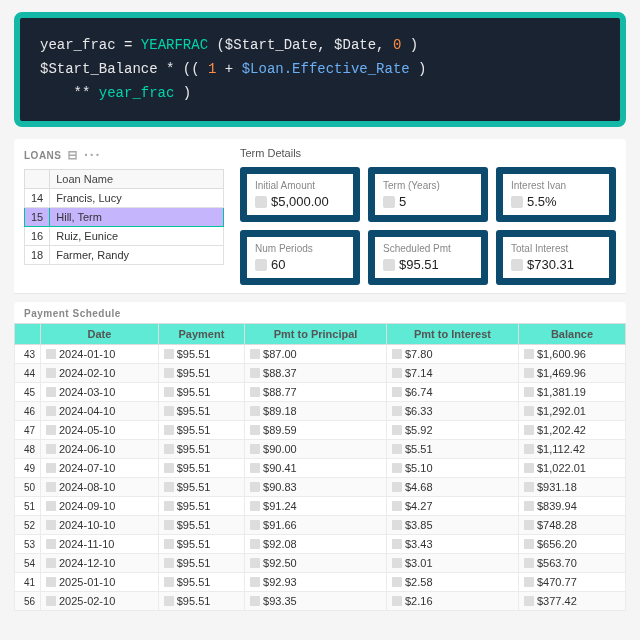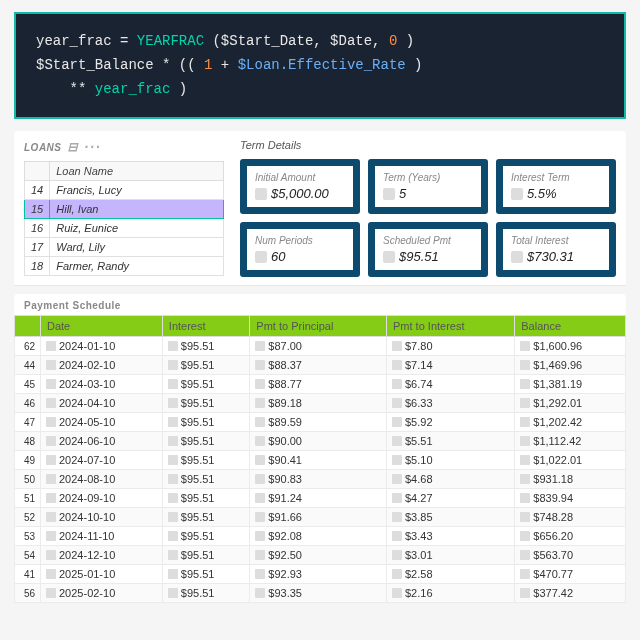--- a/index.html
+++ b/index.html
@@ -8,41 +8,40 @@
       font-size: 12px;
       background: #f5f5f5;
       width: 640px;
       min-height: 640px;
       overflow-x: hidden;
     }
 
     
     .code-block {
       background: #1a2332;
-      border: 2px solid #14b8a6;
-      border-radius: 0;
+      border: 6px solid #14b8a6;
+      border-radius: 8px;
       margin: 12px 14px;
       padding: 16px 20px;
       font-family: 'Courier New', monospace;
       font-size: 14px;
       line-height: 1.7;
     }
     .code-line { display: block; }
     .c-white { color: #e8e8e8; }
     .c-cyan { color: #00d4aa; }
     .c-orange { color: #ff8c42; }
     .c-blue { color: #6ab0f5; }
 
     
     .main-content {
       background: #fff;
       margin: 0 14px;
       border-radius: 4px;
       padding: 0;
-      font-style: italic;
     }
 
     
     .loans-section {
       display: flex;
       gap: 0;
       padding: 8px 10px;
       border-bottom: 1px solid #e8e8e8;
     }
 
@@ -150,25 +149,25 @@
       letter-spacing: 0.5px;
       padding: 6px 10px 4px;
     }
 
     .payment-table {
       border-collapse: collapse;
       width: 100%;
       font-size: 11px;
     }
     .payment-table th {
-      background: #84cc16;
+      background: #5eead4;
       border: 1px solid #ddd;
       padding: 4px 6px;
-      text-align: left;
-      font-weight: 400;
+      text-align: center;
+      font-weight: 700;
       color: #555;
     }
     .payment-table td {
       border: 1px solid #ebebeb;
       padding: 3px 5px;
       color: #333;
     }
     .payment-table tr:nth-child(even) td {
       background: #fafafa;
     }
@@ -240,29 +239,25 @@
             <th>Loan Name</th>
           </tr>
         </thead>
         <tbody id="loans-tbody">
             <tr>
     <td class="row-num">14</td>
     <td>Francis, Lucy</td>
   </tr>
             <tr class="selected">
     <td class="row-num">15</td>
-    <td>Hill, Ivan</td>
+    <td>Hill, Term</td>
   </tr>
             <tr>
     <td class="row-num">16</td>
     <td>Ruiz, Eunice</td>
-  </tr>
-            <tr>
-    <td class="row-num">17</td>
-    <td>Ward, Lily</td>
   </tr>
             <tr>
     <td class="row-num">18</td>
     <td>Farmer, Randy</td>
   </tr>
           </tbody>
       </table>
     </div>
 
     <div class="loan-details-panel">
@@ -276,21 +271,21 @@
     </div>
   </div>
           <div class="detail-card">
     <div class="detail-label">Term (Years)</div>
     <div class="detail-value">
       <span class="detail-icon"></span>
       5
     </div>
   </div>
           <div class="detail-card">
-    <div class="detail-label">Interest Term</div>
+    <div class="detail-label">Interest Ivan</div>
     <div class="detail-value">
       <span class="detail-icon"></span>
       5.5%
     </div>
   </div>
           <div class="detail-card">
     <div class="detail-label">Num Periods</div>
     <div class="detail-value">
       <span class="detail-icon"></span>
       60
@@ -316,29 +311,29 @@
   </div>
 </div>
 
 <div class="payment-section">
   <div class="payment-title">Payment Schedule</div>
   <table class="payment-table">
     <thead>
       <tr id="payment-header-row">
           <th style="width: 26px;"></th>
           <th>Date</th>
-          <th>Interest</th>
+          <th>Payment</th>
           <th>Pmt to Principal</th>
           <th>Pmt to Interest</th>
           <th>Balance</th>
         </tr>
     </thead>
     <tbody id="payment-tbody">
         <tr>
-    <td class="row-idx">62</td>
+    <td class="row-idx">43</td>
     <td>
       <div class="cell-with-icon"><span class="small-icon"></span>2024-01-10</div>
     </td>
     <td>
       <div class="cell-with-icon"><span class="small-icon"></span>$95.51</div>
     </td>
     <td>
       <div class="cell-with-icon"><span class="small-icon"></span>$87.00</div>
     </td>
     <td>

